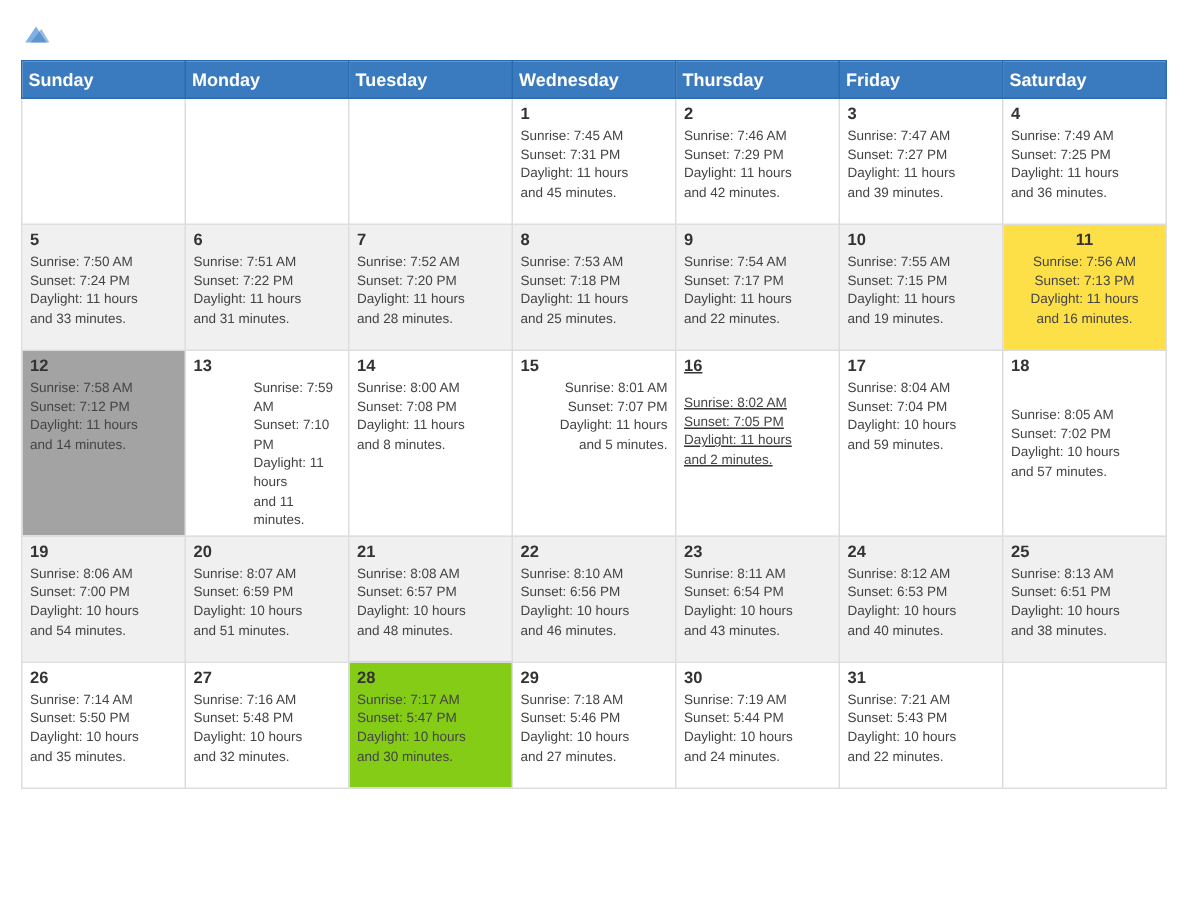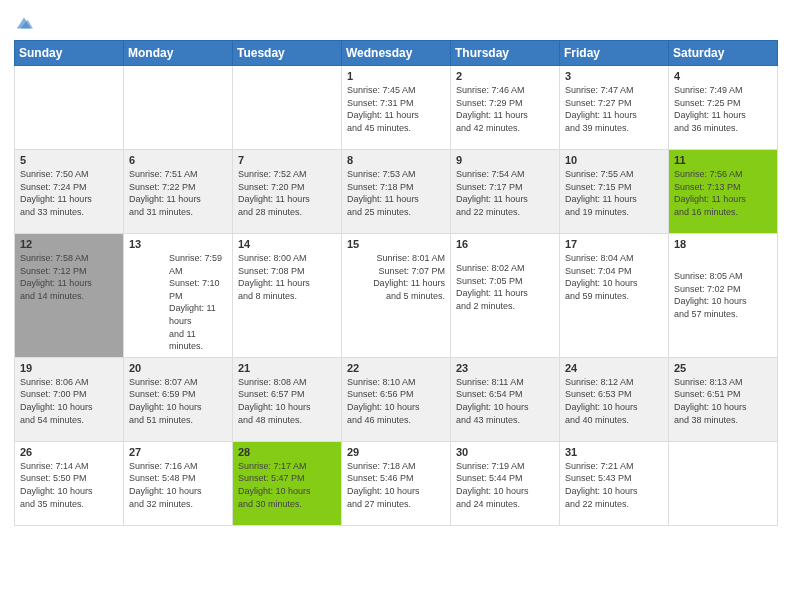--- a/index.html
+++ b/index.html
@@ -204,21 +204,21 @@
 Daylight: 11 hours
 and 22 minutes.</div>
           </td>
           <td style="background: rgb(240, 240, 240);">
             <span class="day-num">10</span>
             <div class="day-info" style="white-space: pre-line;">Sunrise: 7:55 AM
 Sunset: 7:15 PM
 Daylight: 11 hours
 and 19 minutes.</div>
           </td>
-          <td style="background: #84cc16;">
+          <td style="background: #fde047; text-align: center;">
             <span class="day-num">11</span>
             <div class="day-info" style="white-space: pre-line;">Sunrise: 7:56 AM
 Sunset: 7:13 PM
 Daylight: 11 hours
 and 16 minutes.</div>
           </td>
         </tr>
         <tr>
           <td style="background: #a3a3a3;">
             <span class="day-num">12</span>
@@ -241,21 +241,21 @@
 Daylight: 11 hours
 and 8 minutes.</div>
           </td>
           <td style="background: rgb(255, 255, 255);">
             <span class="day-num">15</span>
             <div class="day-info" style="white-space: pre-line; text-align: right;">Sunrise: 8:01 AM
 Sunset: 7:07 PM
 Daylight: 11 hours
 and 5 minutes.</div>
           </td>
-          <td style="background: rgb(255, 255, 255);">
+          <td style="background: rgb(255, 255, 255); text-decoration: underline;">
             <span class="day-num">16</span>
             <div class="day-info" style="white-space: pre-line; margin-top: 12px;">Sunrise: 8:02 AM
 Sunset: 7:05 PM
 Daylight: 11 hours
 and 2 minutes.</div>
           </td>
           <td style="background: rgb(255, 255, 255);">
             <span class="day-num">17</span>
             <div class="day-info" style="white-space: pre-line;">Sunrise: 8:04 AM
 Sunset: 7:04 PM

